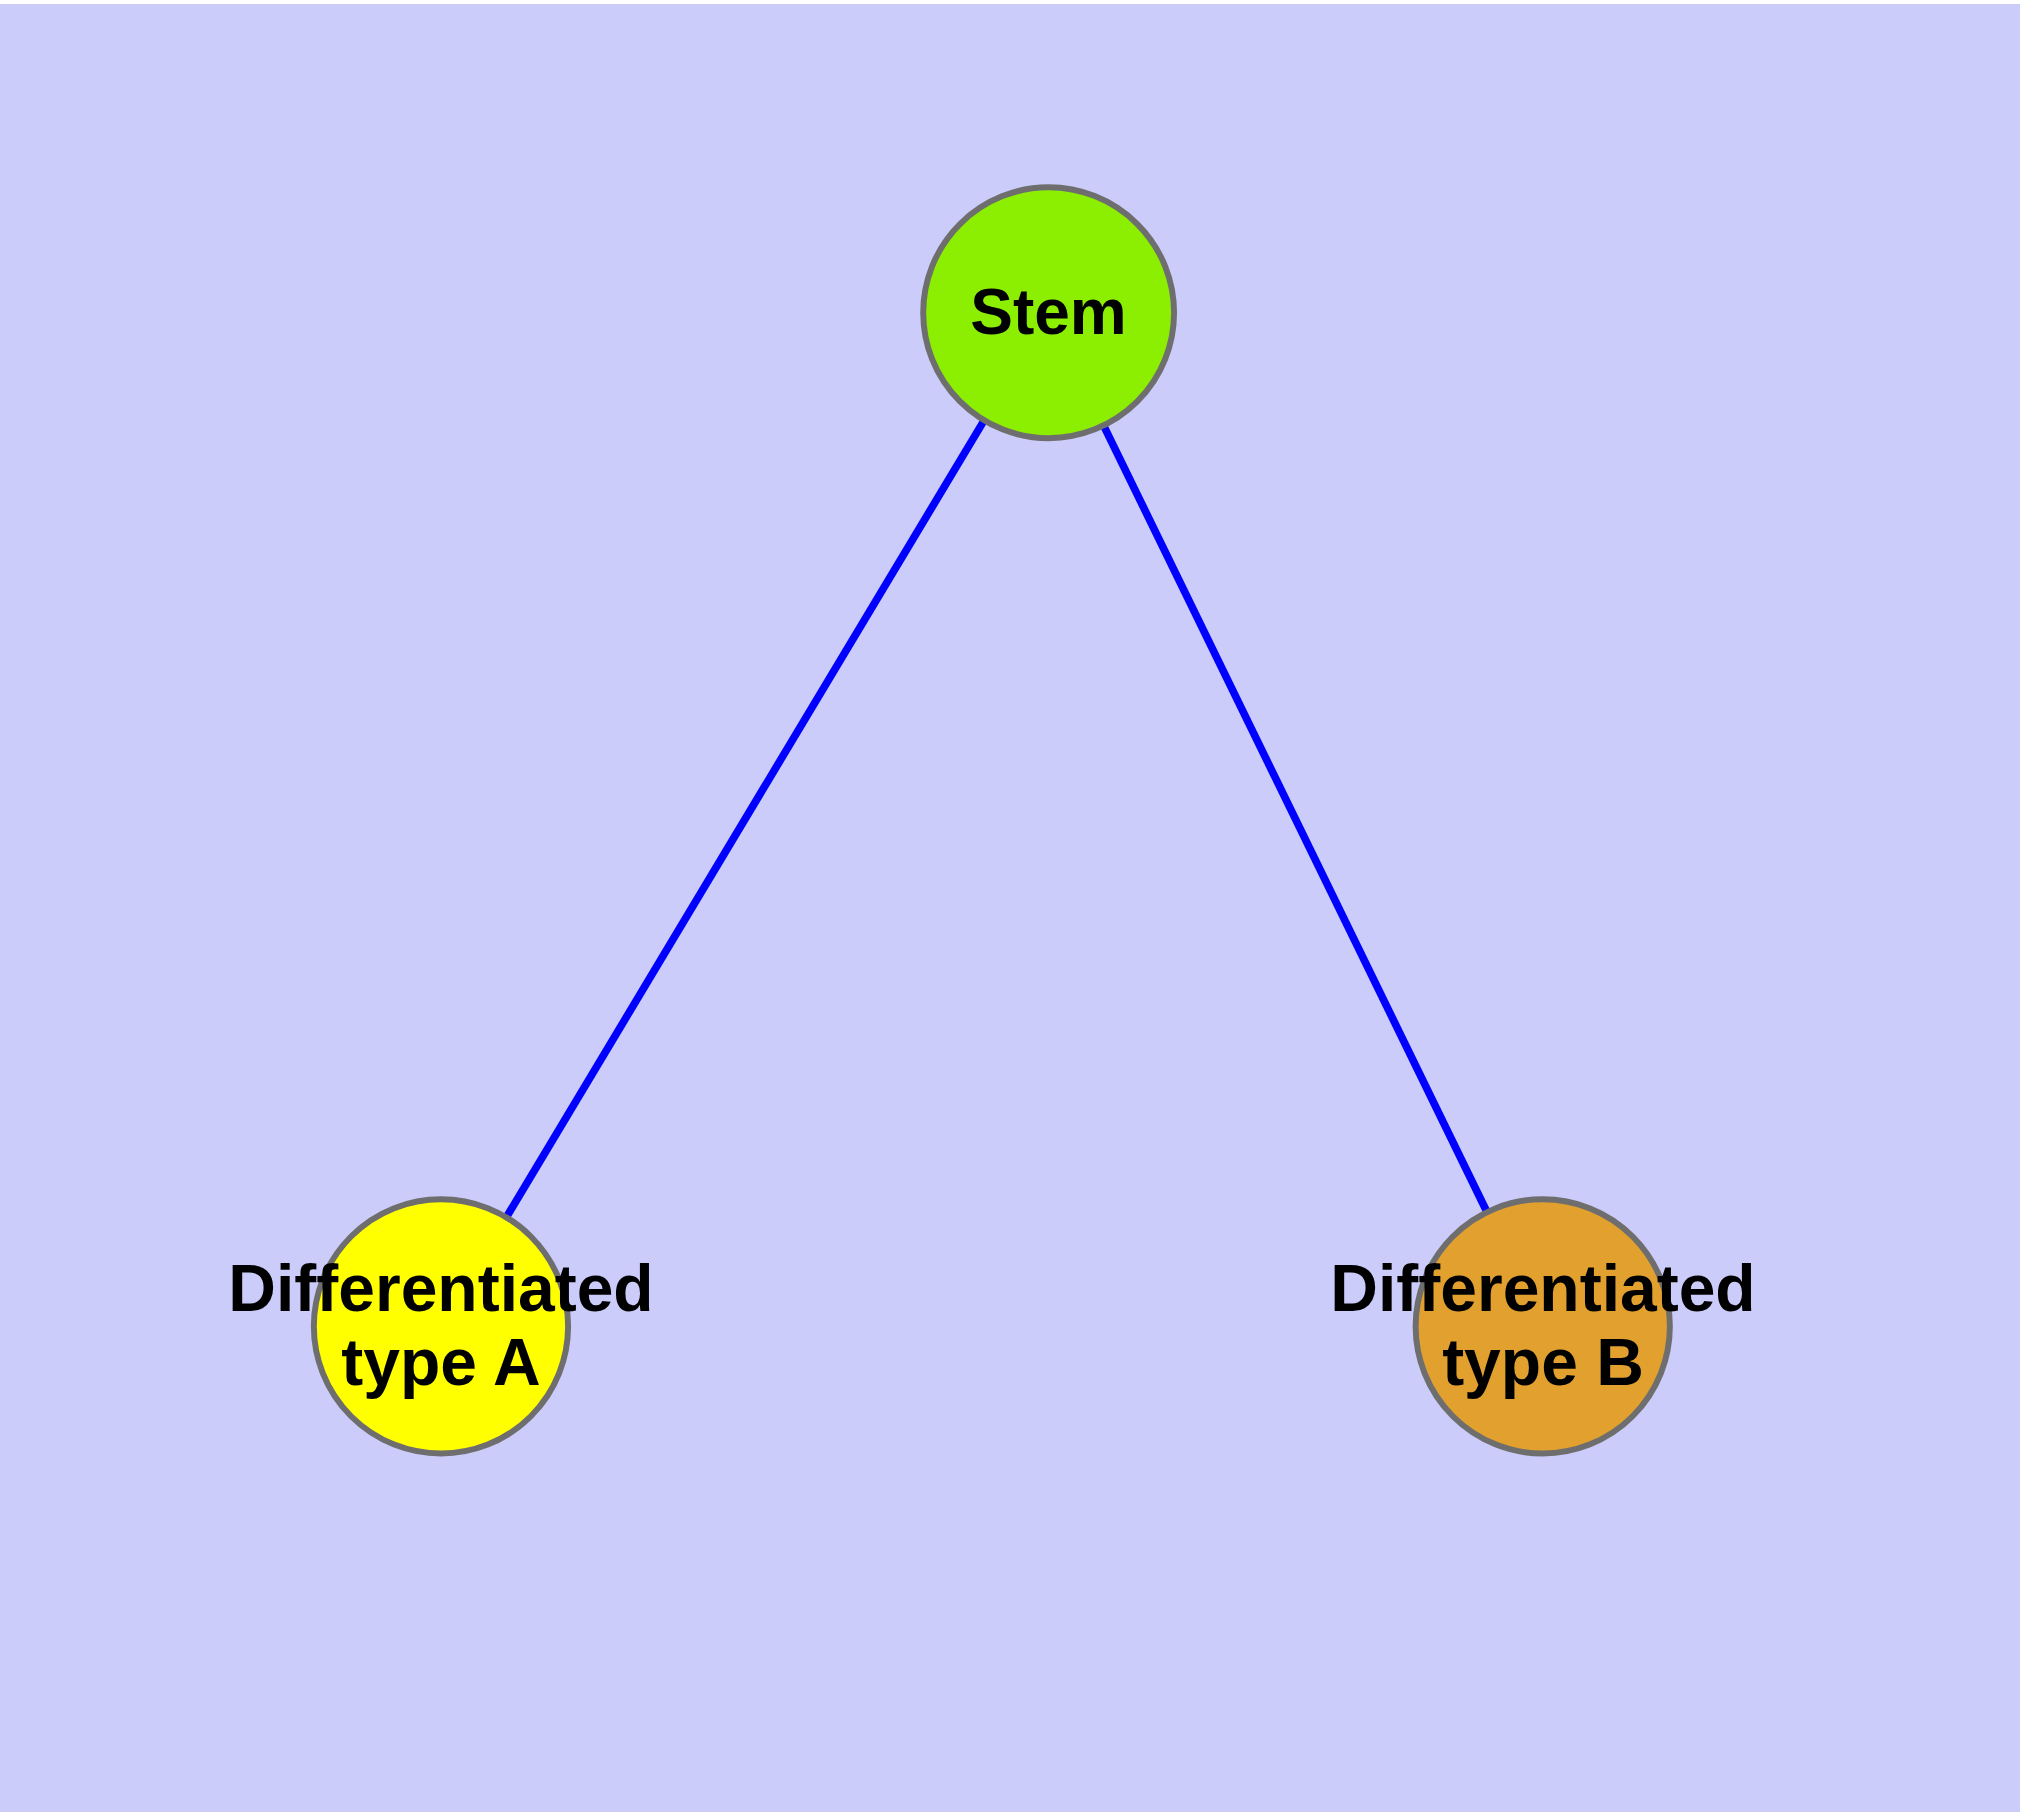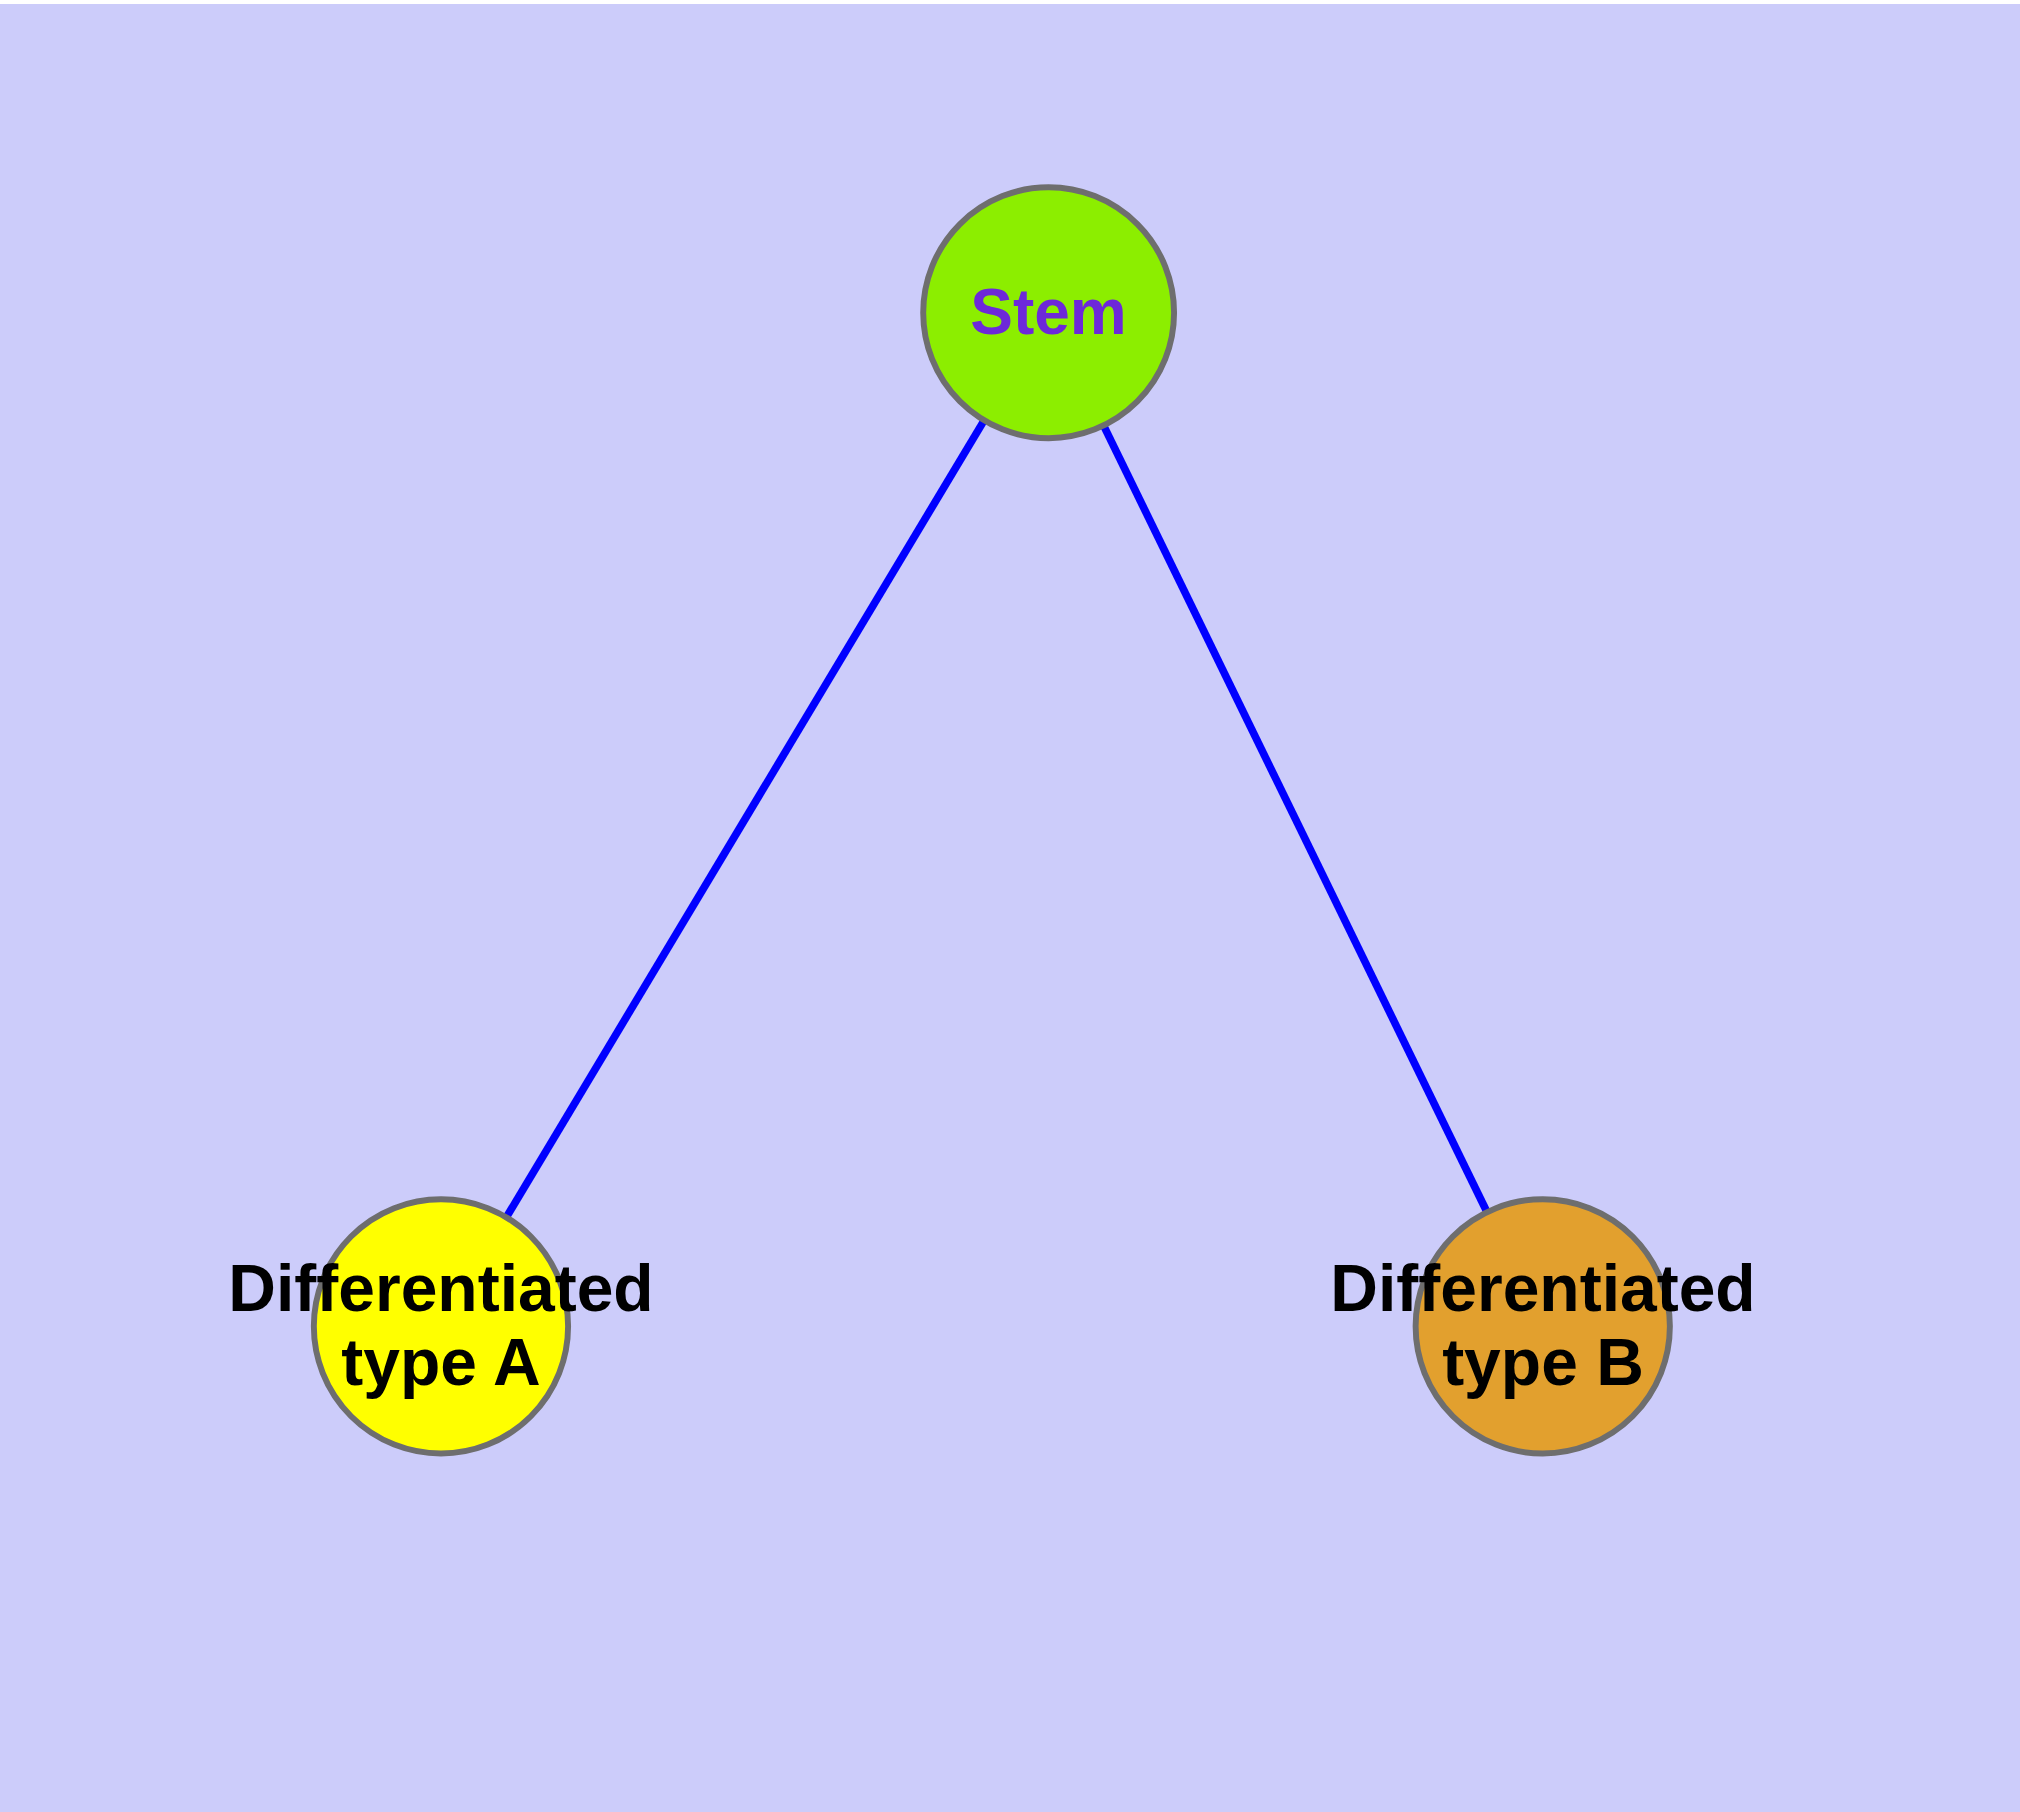--- a/index.html
+++ b/index.html
@@ -75,21 +75,21 @@
       <line x1="1286.9515947594127" y1="471.4735974824316" x2="1769.1720614728783" y2="1460.7286201055958" stroke="#0000ff" stroke-width="9" stroke-linecap="butt"></line>
     </g>
 
     <g>
       <circle cx="1237" cy="369" r="148" fill="#8cee00" stroke="#6e6e6e" stroke-width="7"></circle>
       <circle cx="520" cy="1565" r="150" fill="#ffff00" stroke="#6e6e6e" stroke-width="7"></circle>
       <circle cx="1820" cy="1565" r="150" fill="#e2a02e" stroke="#6e6e6e" stroke-width="7"></circle>
     </g>
   </svg>
 
-  <div class="node-label" id="label-stem" style="color: #6d28d9; left: 794px; top: 277px;">Stem</div>
+  <div class="node-label" id="label-stem" style="color: #000000; left: 794px; top: 277px;">Stem</div>
 
   <div class="node-label" id="label-diff-a" style="color: rgb(0, 0, 0); left: 102px; top: 1252px;">Differentiated
 type A</div>
 
   <div class="node-label" id="label-diff-b" style="color: rgb(0, 0, 0); left: 1204px; top: 1252px;">Differentiated
 type B</div>
 
 </div>
 
 

